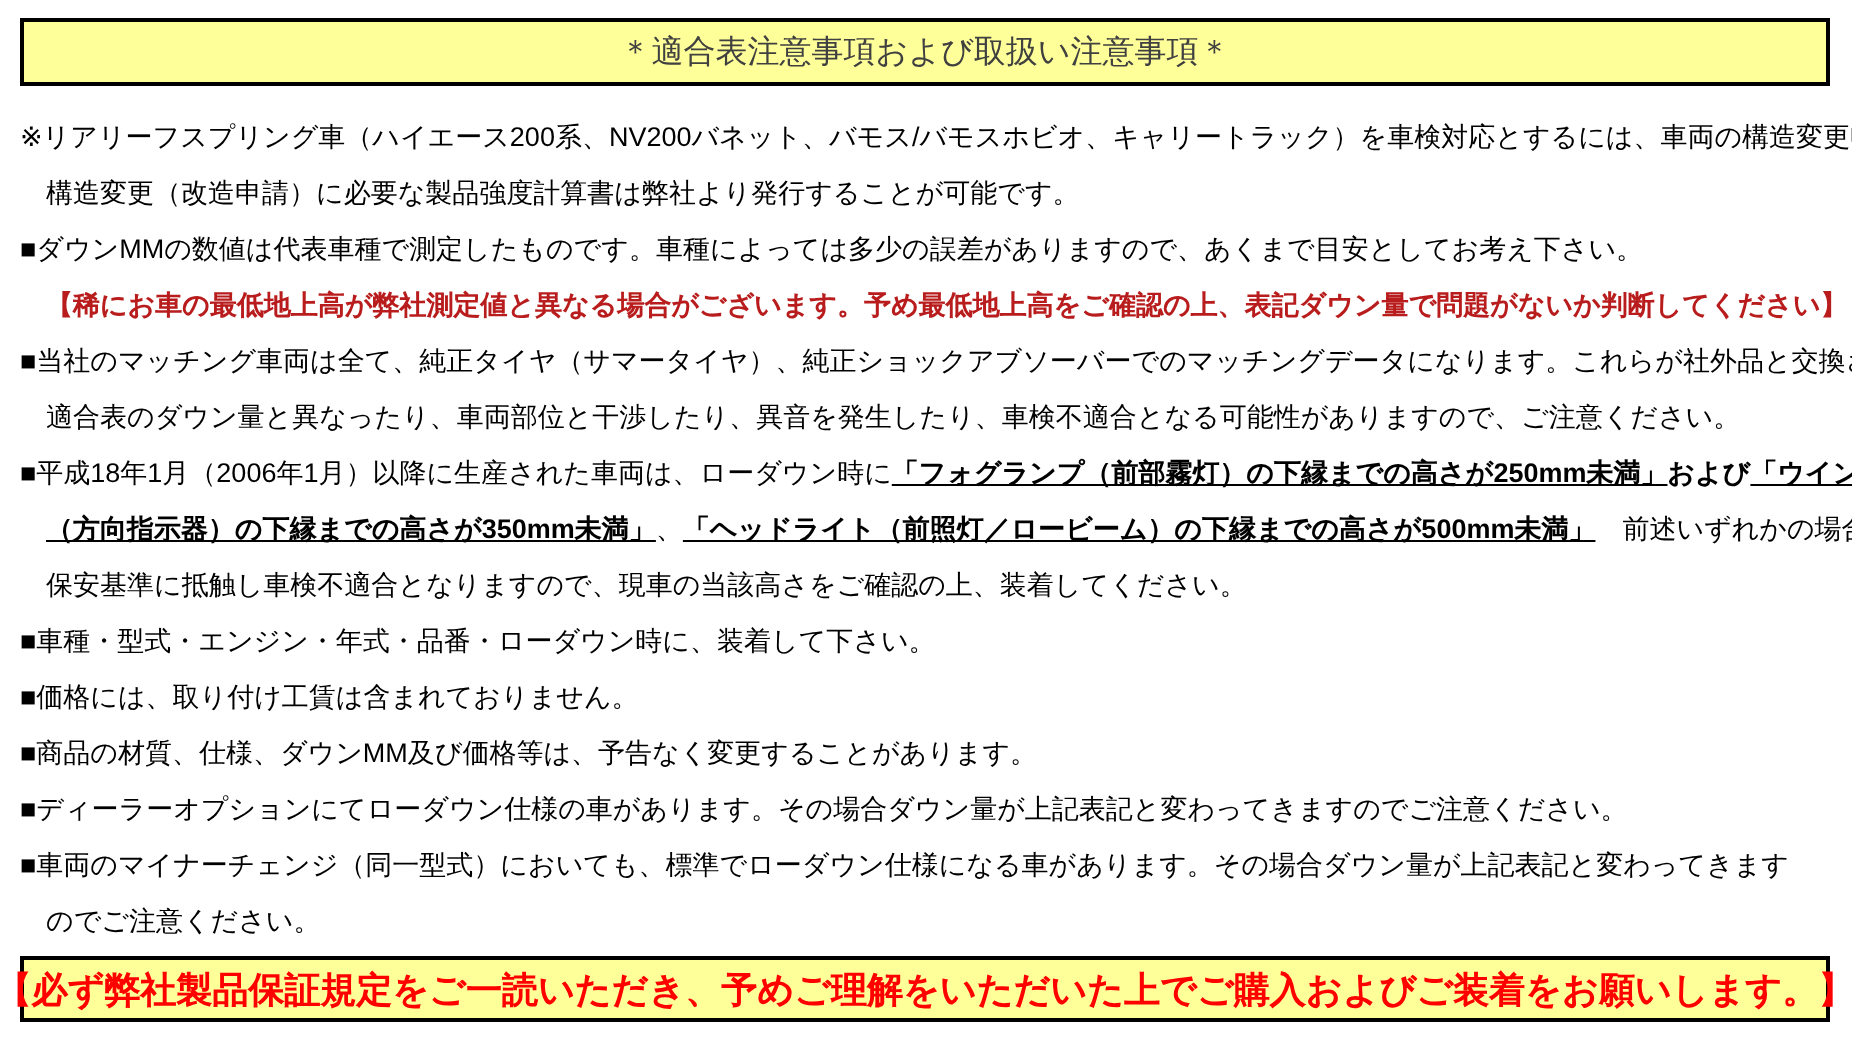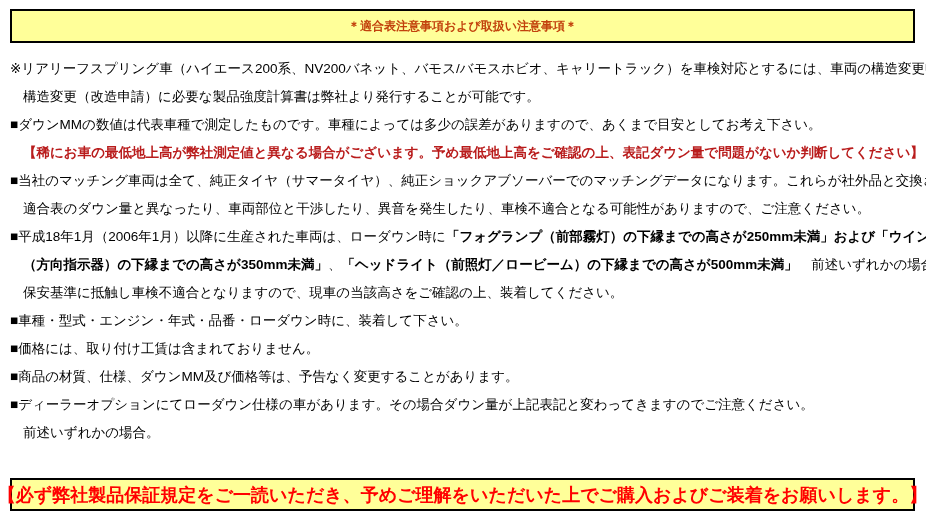--- a/index.html
+++ b/index.html
@@ -24,23 +24,23 @@
     border: 2px solid #000000;
     display: flex;
     align-items: center;
     justify-content: center;
     white-space: nowrap;
     box-sizing: border-box;
   }
   #header-box {
     top: 9px;
     height: 34px;
-    font-size: 12px;
-    font-weight: bold;
-    color: #c2410c;
+    font-size: 16px;
+    font-weight: normal;
+    color: #404040;
   }
   #footer-box {
     top: 478px;
     height: 33px;
     font-size: 18px;
     font-weight: bold;
     color: #ff0000;
   }
   #notes {
     position: absolute;
@@ -58,20 +58,21 @@
   }
   .line.ind {
     padding-left: 23px;
   }
   .line.red {
     color: #b91c1c;
     font-weight: bold;
   }
   .bu {
     font-weight: bold;
+    text-decoration: underline;
   }
   .b {
     font-weight: bold;
   }
 </style>
 </head>
 <body>
 
 <div id="page">
 
@@ -86,20 +87,21 @@
     <div class="line ind red">【稀にお車の最低地上高が弊社測定値と異なる場合がございます。予め最低地上高をご確認の上、表記ダウン量で問題がないか判断してください】</div>
     <div class="line">■当社のマッチング車両は全て、純正タイヤ（サマータイヤ）、純正ショックアブソーバーでのマッチングデータになります。これらが社外品と交換されていた場合、</div>
     <div class="line ind">適合表のダウン量と異なったり、車両部位と干渉したり、異音を発生したり、車検不適合となる可能性がありますので、ご注意ください。</div>
     <div class="line"><span>■平成18年1月（2006年1月）以降に生産された車両は、ローダウン時に</span><span class="bu">「フォグランプ（前部霧灯）の下縁までの高さが250mm未満」</span><span class="b">および</span><span class="bu">「ウインカー</span></div>
     <div class="line ind"><span class="bu">（方向指示器）の下縁までの高さが350mm未満」</span><span>、</span><span class="bu">「ヘッドライト（前照灯／ロービーム）の下縁までの高さが500mm未満」</span><span>　前述いずれかの場合、</span></div>
     <div class="line ind">保安基準に抵触し車検不適合となりますので、現車の当該高さをご確認の上、装着してください。</div>
     <div class="line">■車種・型式・エンジン・年式・品番・ローダウン時に、装着して下さい。</div>
     <div class="line">■価格には、取り付け工賃は含まれておりません。</div>
     <div class="line">■商品の材質、仕様、ダウンMM及び価格等は、予告なく変更することがあります。</div>
     <div class="line">■ディーラーオプションにてローダウン仕様の車があります。その場合ダウン量が上記表記と変わってきますのでご注意ください。</div>
-    <div class="line ind">前述いずれかの場合。</div>
+    <div class="line">■車両のマイナーチェンジ（同一型式）においても、標準でローダウン仕様になる車があります。その場合ダウン量が上記表記と変わってきます</div>
+    <div class="line ind">のでご注意ください。</div>
   </div>
 
   <div id="footer-box" class="banner">
     <span>【必ず弊社製品保証規定をご一読いただき、予めご理解をいただいた上でご購入およびご装着をお願いします。】</span>
   </div>
 
 </div>
 
 </body></html>

